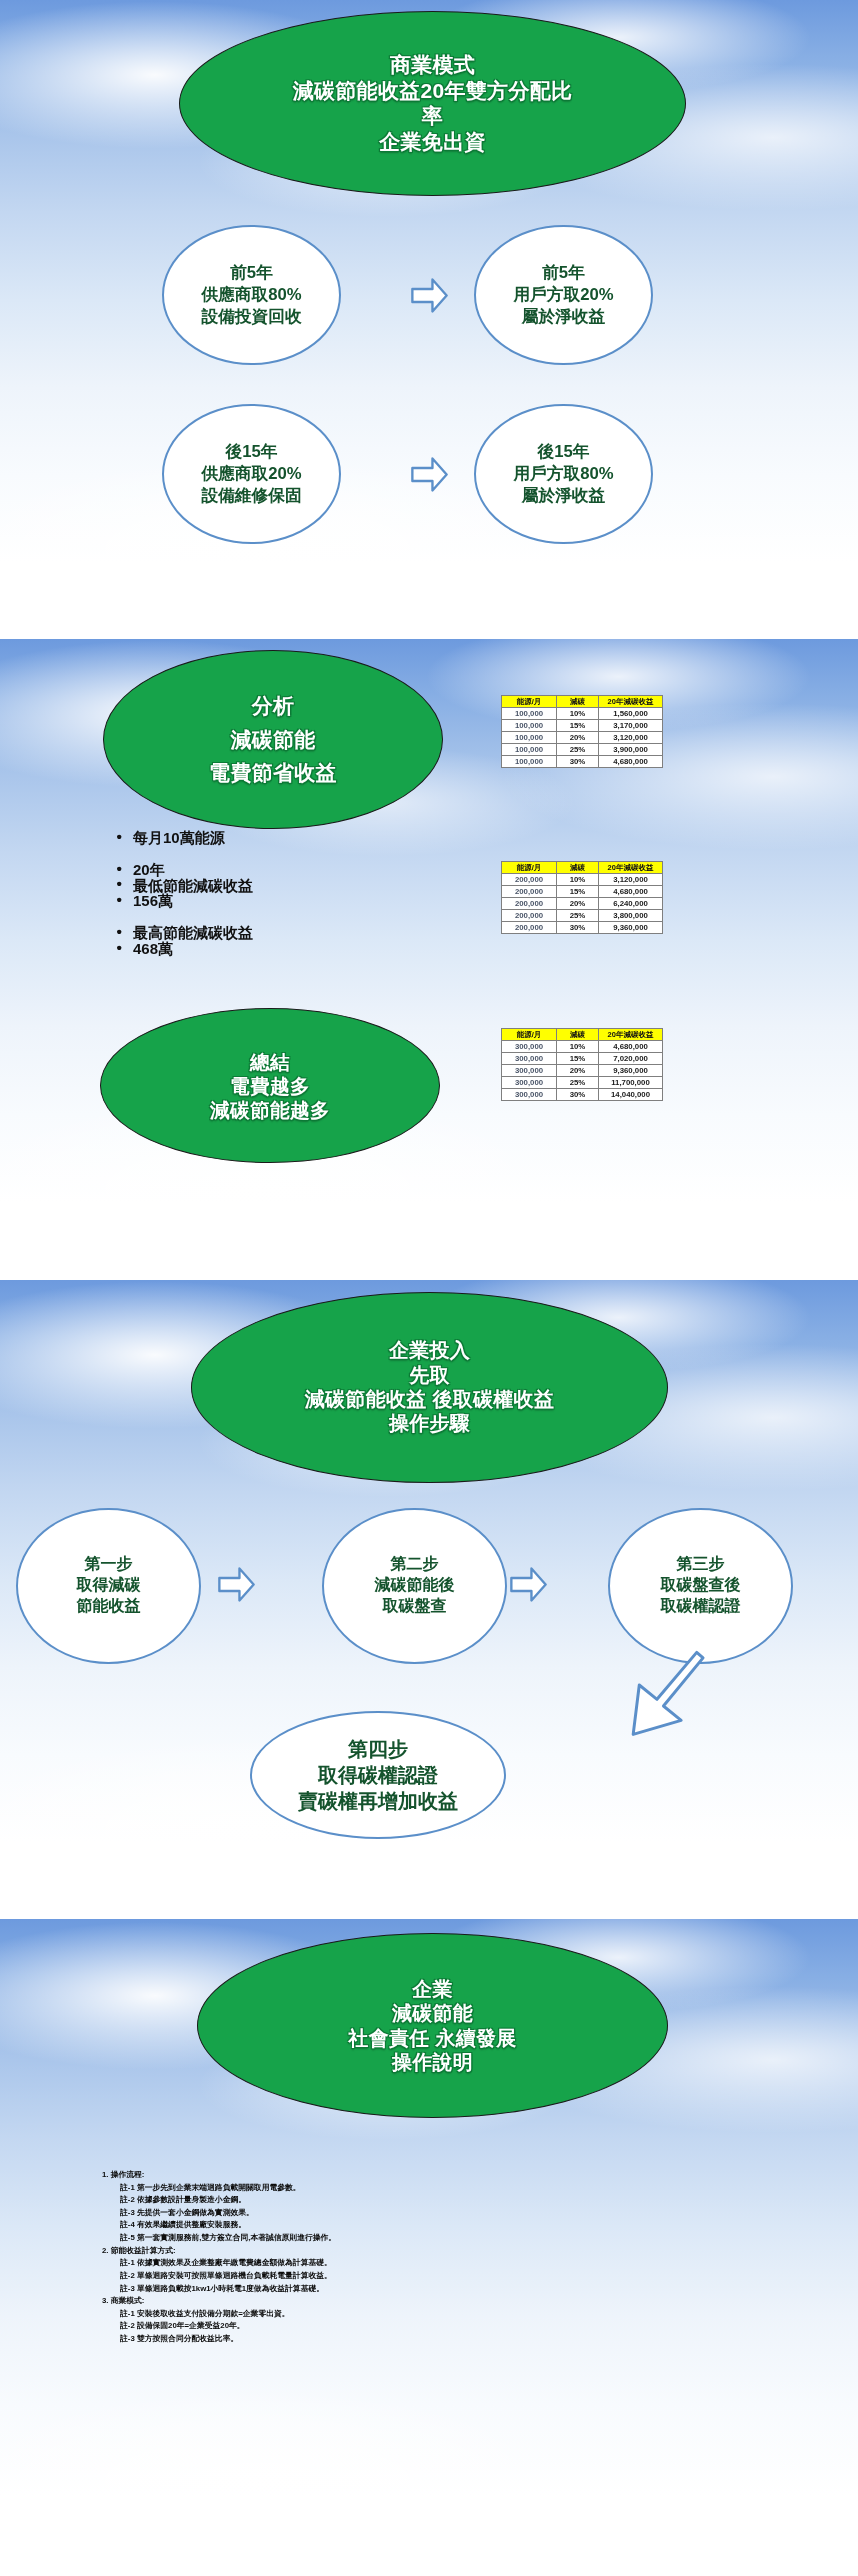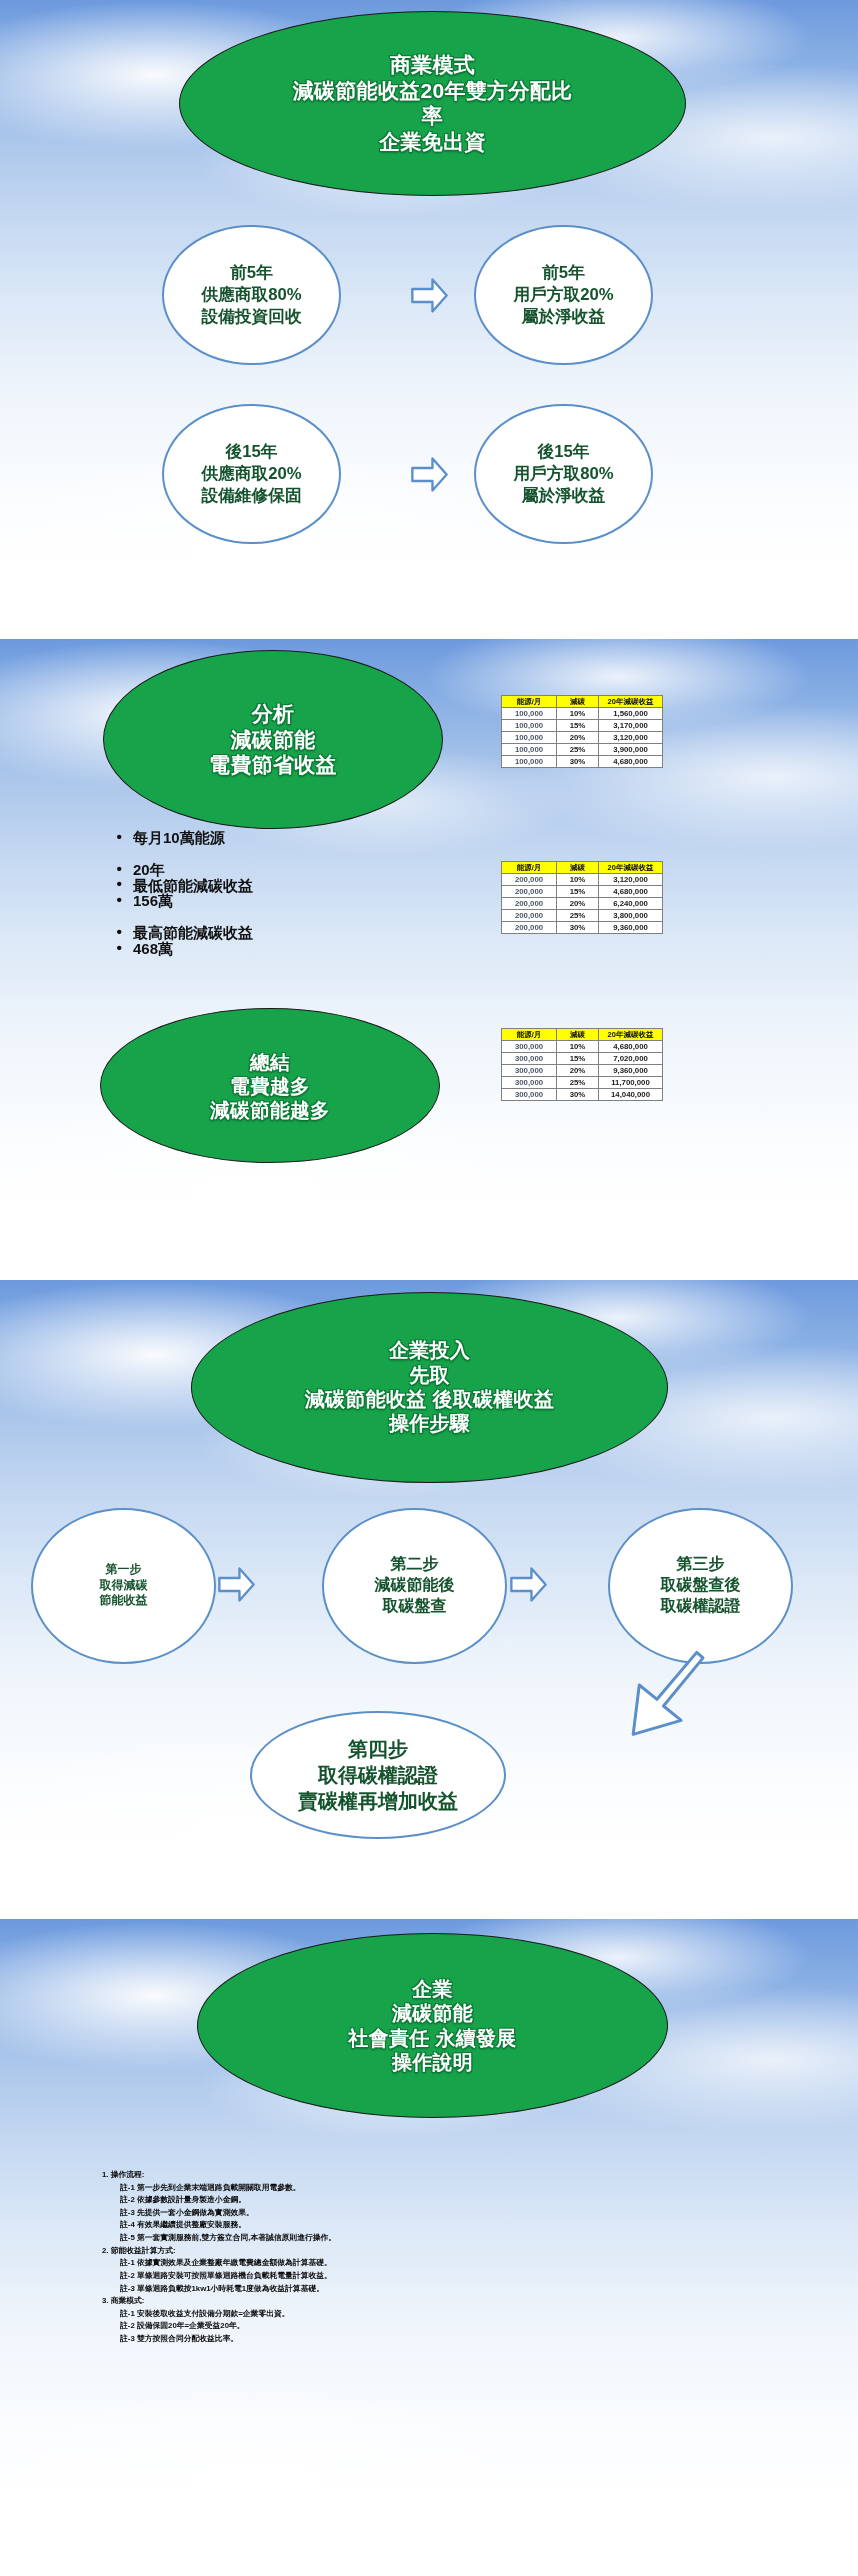--- a/index.html
+++ b/index.html
@@ -186,21 +186,21 @@
 
   </div>
 </section>
 
 <div class="gap"></div>
 
 <section class="slide" style="height:626px;">
   <div class="sky"></div>
   <div class="slide-body">
 
-    <div class="ell-green" style="left:103px; top:643px - 639px; width:340px; height:179px; font-size:21px; top:10.7px;">
+    <div class="ell-green" style="left:103px; top:643px - 639px; width:340px; height:179px; font-size:21px; top:10.7px;gap:8px;">
       <span class="ln">分析</span>
       <span class="ln">減碳節能</span>
       <span class="ln">電費節省收益</span>
     </div>
 
     <ul class="bullets" style="left:113px; top:191px; width:310px; font-size:15px;">
       <li>每月10萬能源</li>
       <li class="spacer"></li>
       <li>20年</li>
       <li>最低節能減碳收益</li>
@@ -351,21 +351,21 @@
   <div class="sky"></div>
   <div class="slide-body">
 
     <div class="ell-green" style="left:191px; top:12px; width:477px; height:191px; font-size:20px;">
       <span class="ln">企業投入</span>
       <span class="ln">先取</span>
       <span class="ln">減碳節能收益  後取碳權收益</span>
       <span class="ln">操作步驟</span>
     </div>
 
-    <div class="ell-blue" style="left:31px; top:228px; width:185px; height:156px; font-size:12px;">
+    <div class="ell-blue" style="left:16px; top:228px; width:185px; height:156px; font-size:16px;">
       <span class="ln">第一步</span>
       <span class="ln">取得減碳</span>
       <span class="ln">節能收益</span>
     </div>
 
     <div class="arrow-r" style="left:218px; top:285px;">
       <svg viewBox="0 0 62 66" width="37" height="39" aria-hidden="true">
         <path d="M2 22 H36 V6 L60 33 L36 60 V44 H2 Z" fill="#ffffff" stroke="#5b8fc9" stroke-width="4" stroke-linejoin="round"></path>
       </svg>
     </div>

